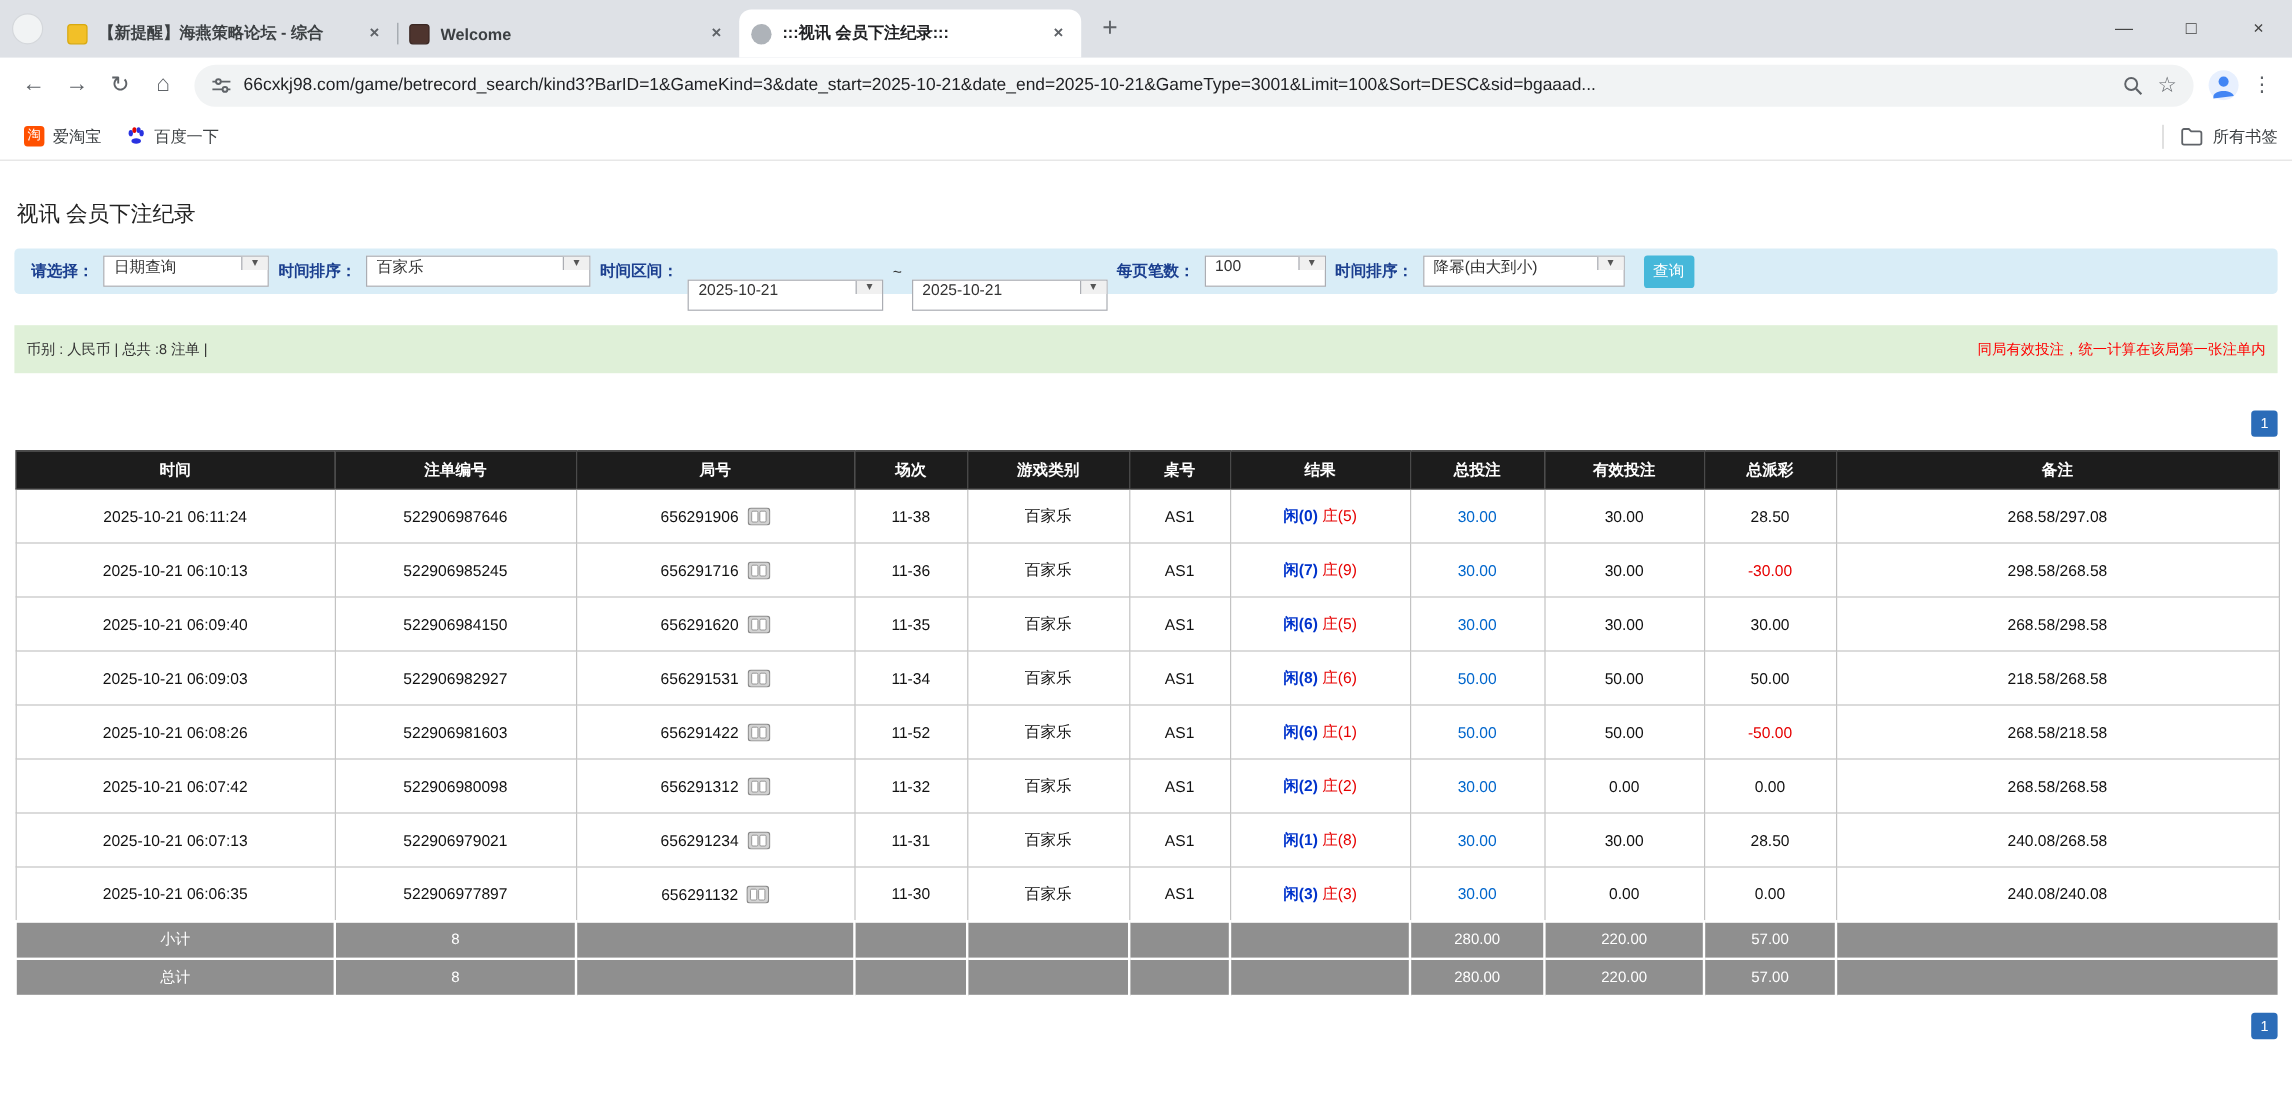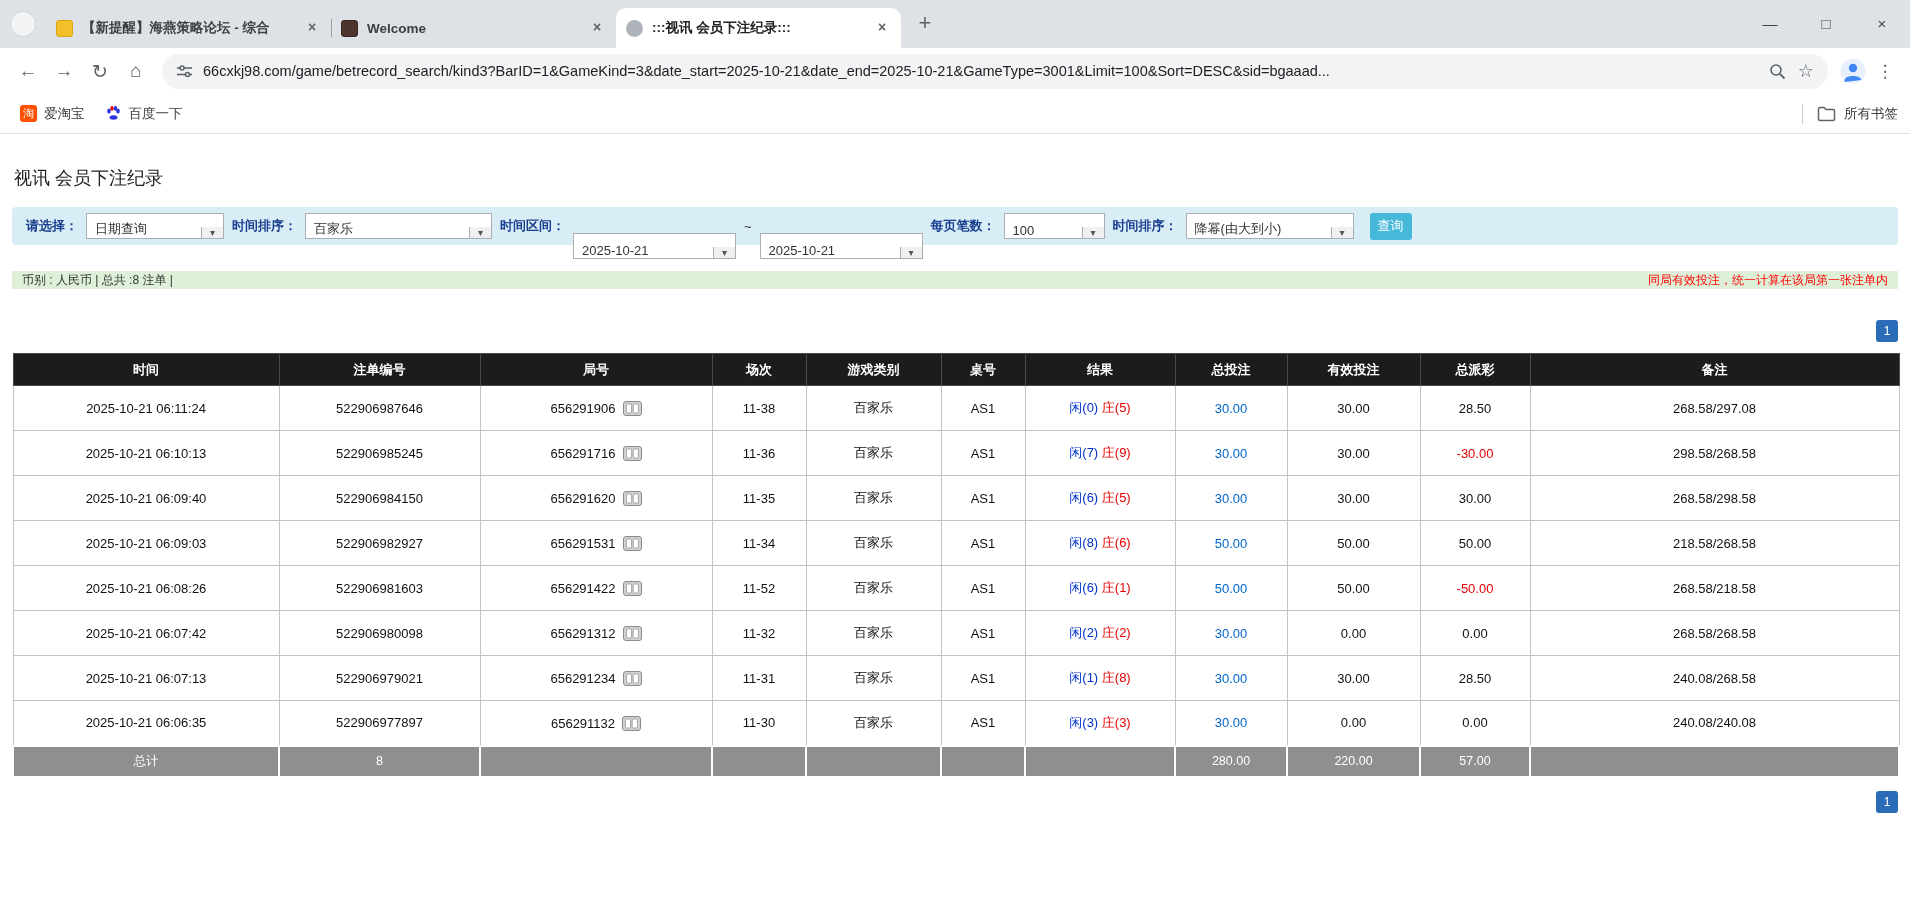--- a/index.html
+++ b/index.html
@@ -41,39 +41,39 @@
   .bookmarks{height:40px;background:#fff;display:flex;align-items:center;padding:0 12px;font-size:13.5px;color:#3c4043;border-bottom:1px solid #e2e2e2;}
   .bm{display:flex;align-items:center;gap:7px;padding:4px 8px;border-radius:14px;margin-right:4px;cursor:pointer;}
   .bm-ico-tao{width:17px;height:17px;border-radius:3px;background:#ff5000;color:#fff;font-size:11px;line-height:17px;text-align:center;flex:none;}
   .bm-right{margin-left:auto;display:flex;align-items:center;gap:8px;}
   .vdivider{width:1px;height:20px;background:#ccc;margin-right:6px;}
   
   .page{padding:0 12px;}
   .page-title{font-size:18px;font-weight:400;color:#222;margin:32px 0 17px 2px;}
   .filterbar{background:var(--filter-bg);border-radius:4px;height:38px;display:flex;align-items:center;padding:18px 14px;gap:8px;}
   .flabel{font-size:13px;font-weight:bold;color:var(--label-blue);white-space:nowrap;}
-  .dd{height:26px;background:#fff;border:1px solid #abadb3;display:flex;align-items:flex-end;font-size:13px;color:#333;cursor:pointer;flex:none;}
+  .dd{height:26px;background:#fff;border:1px solid #abadb3;display:flex;align-items:flex-start;font-size:13px;color:#333;cursor:pointer;flex:none;}
   .dd-text{padding:0 8px;display:flex;align-items:center;flex:1;white-space:nowrap;overflow:hidden;}
   .dd-btn{width:22px;border-left:1px solid #abadb3;background:#f0f0f0;color:#555;display:flex;align-items:center;justify-content:center;font-size:10px;flex:none;}
   .w-query{width:138px;} .w-game{width:187px;} .w-date{width:163px;margin-top:40px;} .w-pp{width:101px;} .w-sort{width:168px;}
   .tilde{font-size:13px;color:#333;}
   .searchbtn{height:27px;padding:0 8px;background:var(--button-bg);color:#fff;border:none;border-radius:3px;font-size:13px;margin-left:8px;cursor:pointer;}
-  .summary{margin-top:26px;height:18px;background:var(--summary-bg);display:flex;align-items:center;justify-content:space-between;padding:0 10px;font-size:12px;color:#333;}
+  .summary{margin-top:26px;height:40px;background:var(--summary-bg);display:flex;align-items:center;justify-content:space-between;padding:0 10px;font-size:12px;color:#333;}
   .sum-right{color:#f00;}
   .pager{display:flex;justify-content:flex-end;}
   .pager-top{margin-top:31px;}
   .pager-bottom{margin-top:13px;}
   .pagebtn{min-width:22px;height:22px;line-height:22px;text-align:center;background:var(--pager-bg);color:#fff;font-size:12px;border-radius:3px;padding:0 4px;cursor:pointer;}
   table.records{width:1886px;border-collapse:collapse;table-layout:fixed;margin-top:11px;font-size:13px;}
   .records th{background:var(--header-bg);color:#fff;font-weight:bold;height:32px;border:1px solid #4a4a4a;font-size:13px;}
   .records td{border:1px solid #c3c3c3;text-align:center;height:45px;color:#111;}
   .records tbody td{background:#fff;}
   .c-amt.link{color:var(--link-blue);cursor:pointer;}
   .c-amt.neg{color:var(--negative-red);}
-  .player{color:var(--player-blue);}
+  .player{color:var(--player-blue);font-weight:bold;}
   .banker{color:var(--banker-red);}
   .round-no{margin-right:7px;vertical-align:middle;}
   .card-icon{display:inline-block;vertical-align:middle;cursor:pointer;line-height:0;}
   .footrow td{background:var(--footer-bg);color:#fff;border:2px solid #fff;height:31px;font-size:12.5px;}
 </style>
 </head>
 <body>
 
 <div>
   <div class="tabstrip">
@@ -385,31 +385,44 @@
           <td class="c-table">AS1</td>
           <td class="c-result"><span class="player">闲(3)</span> <span class="banker">庄(3)</span></td>
           <td class="c-amt link">30.00</td>
           <td class="c-amt">0.00</td>
           <td class="c-amt">0.00</td>
           <td class="c-note">240.08/240.08</td>
         </tr>
       </tbody>
     <tfoot id="foot-rows">
         <tr class="footrow">
-          <td>总计</td>
+          <td>小计</td>
           <td>8</td>
           <td></td>
           <td></td>
           <td></td>
           <td></td>
           <td></td>
           <td>280.00</td>
           <td>220.00</td>
           <td>57.00</td>
           <td></td>
         </tr>
+        <tr class="footrow">
+          <td>总计</td>
+          <td>8</td>
+          <td></td>
+          <td></td>
+          <td></td>
+          <td></td>
+          <td></td>
+          <td>280.00</td>
+          <td>220.00</td>
+          <td>57.00</td>
+          <td></td>
+        </tr>
       </tfoot>
   </table>
 
   <div class="pager pager-bottom">
     <span class="pagebtn">1</span>
   </div>
 </div>
 
 </body></html>

